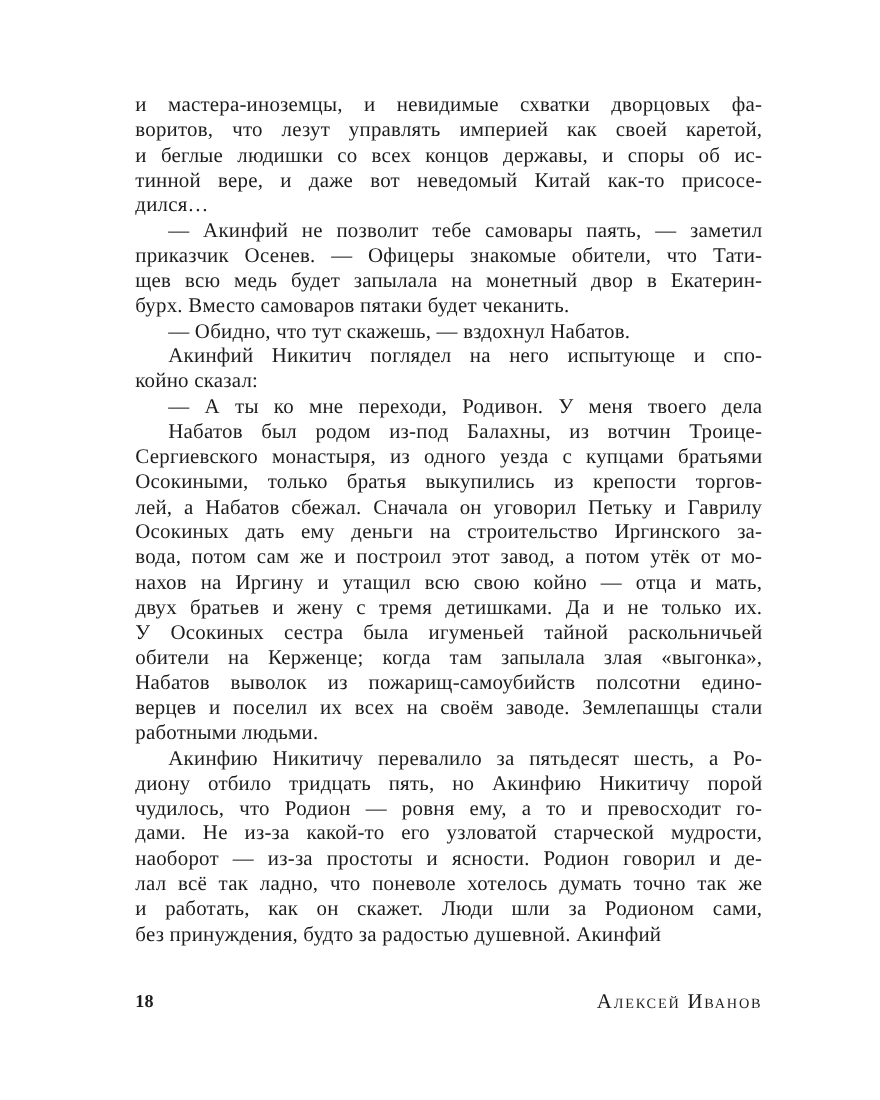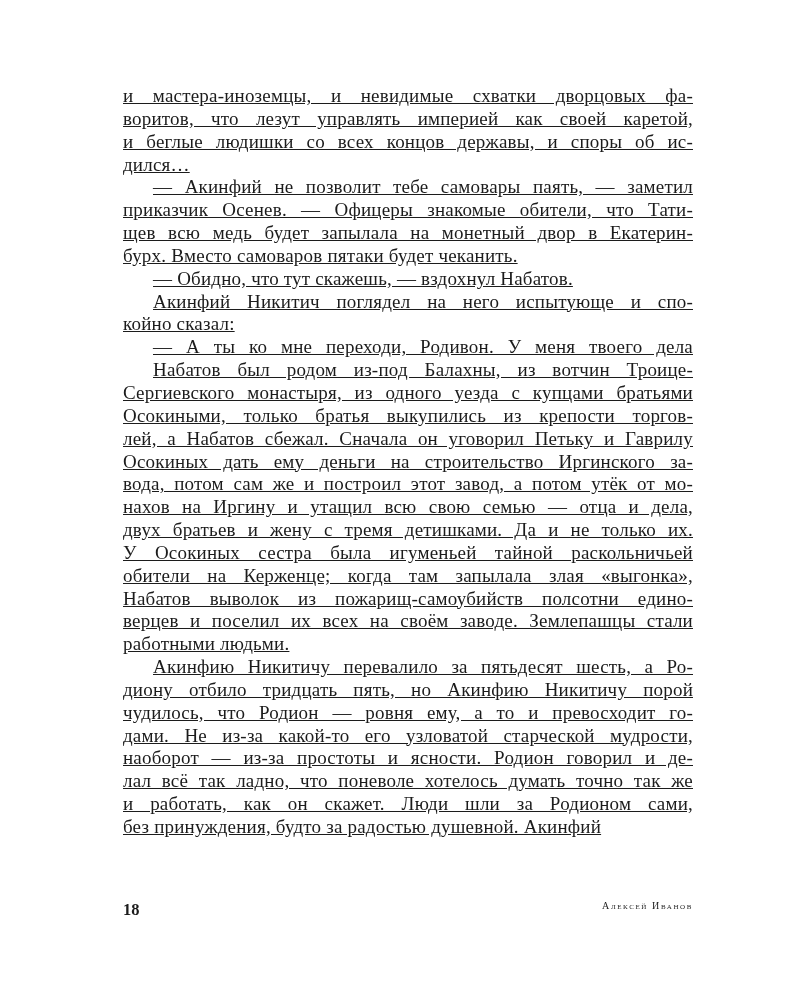--- a/index.html
+++ b/index.html
@@ -19,21 +19,21 @@
     }
     .text-block {
       position: absolute;
       left: 123px;
       top: 85px;
       width: 570px;
       font-size: 19px;
       line-height: 22.85px;
       letter-spacing: 0.2px;
     }
-    .para { margin: 0; padding: 0; text-decoration: underline; }
+    .para { margin: 0; padding: 0; }
     .para .line {
       text-align: justify;
       text-align-last: justify;
     }
     .para .line.last {
       text-align-last: left;
     }
     .para.indent .line.first {
       text-indent: 30px;
     }
@@ -46,32 +46,33 @@
       justify-content: space-between;
       align-items: flex-start;
     }
     .page-num {
       font-weight: 700;
       font-size: 16.5px;
     }
     .author {
       font-variant: small-caps;
       letter-spacing: 1.6px;
-      font-size: 10px;
+      font-size: 19px;
     }
   </style>
 </head>
 <body>
 
 <div class="page">
   <main class="text-block" id="text-block">
       <div class="para">
         <div class="line first">и мастера-иноземцы, и невидимые схватки дворцовых фа-</div>
         <div class="line">воритов, что лезут управлять империей как своей каретой,</div>
         <div class="line">и беглые людишки со всех концов державы, и споры об ис-</div>
+        <div class="line">тинной вере, и даже вот неведомый Китай как-то присосе-</div>
         <div class="line last">дился…</div>
       </div>
       <div class="para indent">
         <div class="line first">— Акинфий не позволит тебе самовары паять, — заметил</div>
         <div class="line">приказчик Осенев. — Офицеры знакомые обители, что Тати-</div>
         <div class="line">щев всю медь будет запылала на монетный двор в Екатерин-</div>
         <div class="line last">бурх. Вместо самоваров пятаки будет чеканить.</div>
       </div>
       <div class="para indent">
         <div class="line first last">— Обидно, что тут скажешь, — вздохнул Набатов.</div>
@@ -83,21 +84,21 @@
       <div class="para indent">
         <div class="line first">— А ты ко мне переходи, Родивон. У меня твоего дела</div>
       </div>
       <div class="para indent">
         <div class="line first">Набатов был родом из-под Балахны, из вотчин Троице-</div>
         <div class="line">Сергиевского монастыря, из одного уезда с купцами братьями</div>
         <div class="line">Осокиными, только братья выкупились из крепости торгов-</div>
         <div class="line">лей, а Набатов сбежал. Сначала он уговорил Петьку и Гаврилу</div>
         <div class="line">Осокиных дать ему деньги на строительство Иргинского за-</div>
         <div class="line">вода, потом сам же и построил этот завод, а потом утёк от мо-</div>
-        <div class="line">нахов на Иргину и утащил всю свою семью — отца и дела,</div>
+        <div class="line">нахов на Иргину и утащил всю свою койно — отца и мать,</div>
         <div class="line">двух братьев и жену с тремя детишками. Да и не только их.</div>
         <div class="line">У Осокиных сестра была игуменьей тайной раскольничьей</div>
         <div class="line">обители на Керженце; когда там запылала злая «выгонка»,</div>
         <div class="line">Набатов выволок из пожарищ-самоубийств полсотни едино-</div>
         <div class="line">верцев и поселил их всех на своём заводе. Землепашцы стали</div>
         <div class="line last">работными людьми.</div>
       </div>
       <div class="para indent">
         <div class="line first">Акинфию Никитичу перевалило за пятьдесят шесть, а Ро-</div>
         <div class="line">диону отбило тридцать пять, но Акинфию Никитичу порой</div>

